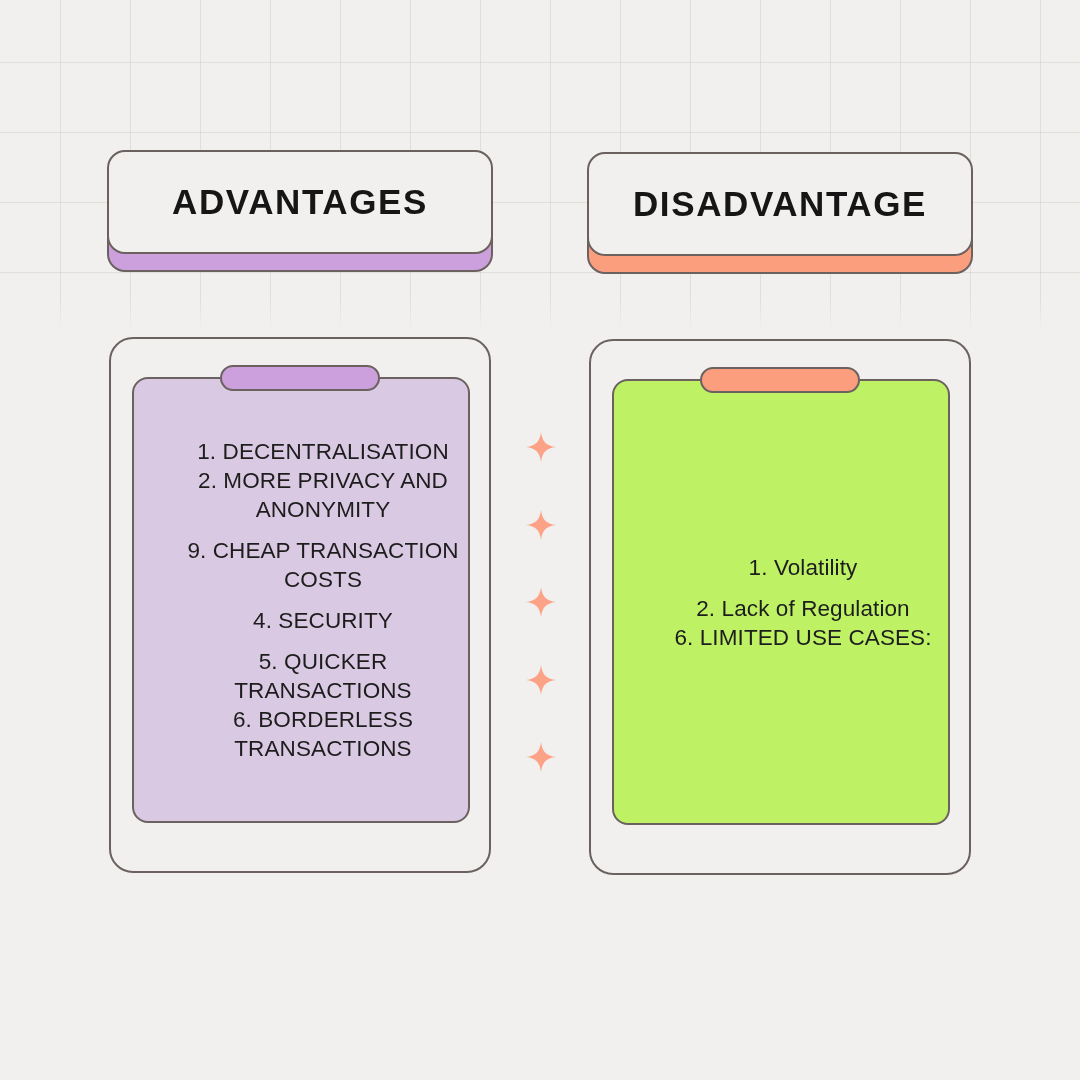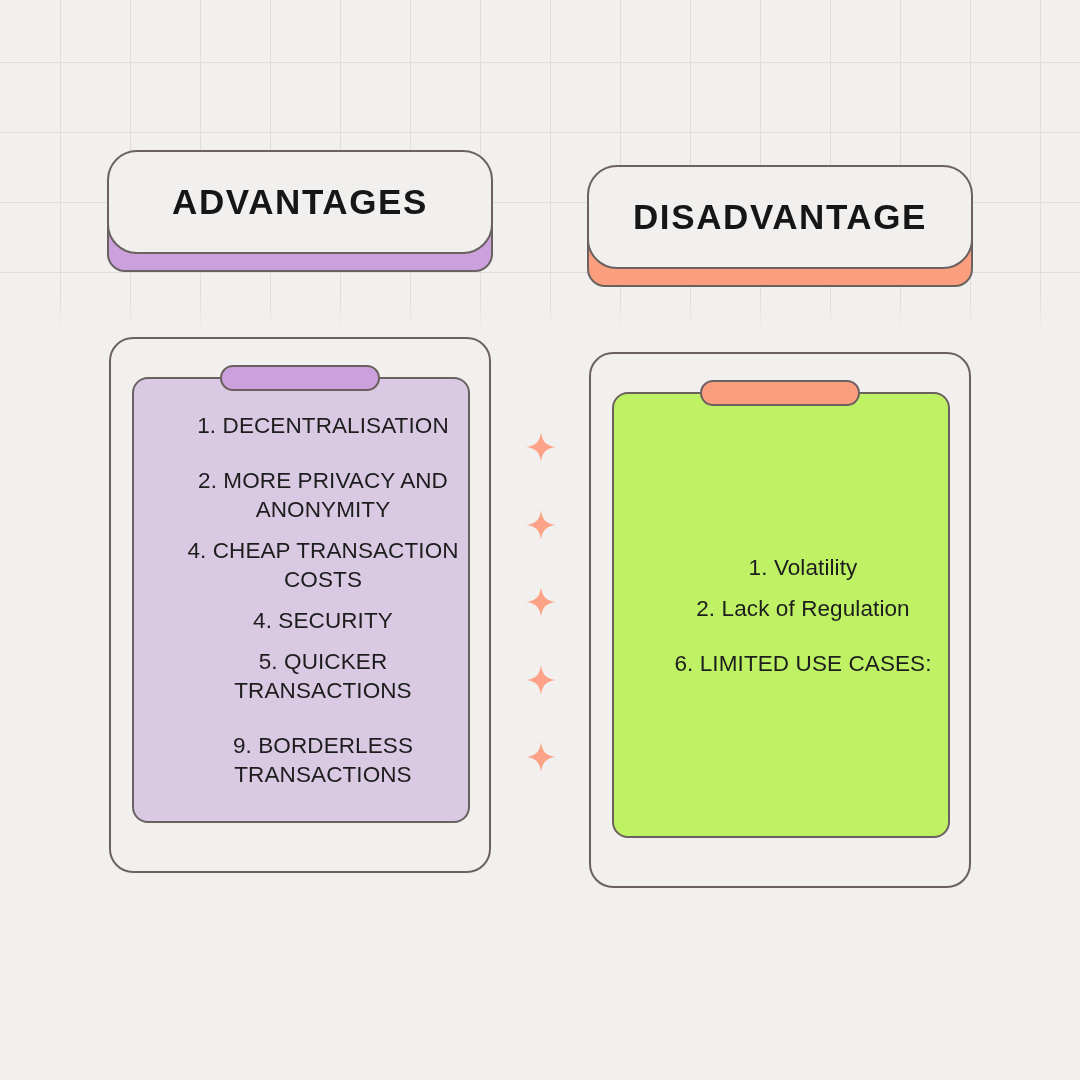--- a/index.html
+++ b/index.html
@@ -37,21 +37,21 @@
     mask-image: linear-gradient(to bottom, #000 0px, #000 300px, rgba(0,0,0,0) 330px);
     pointer-events: none;
   }
 
   
   .column {
     position: absolute;
     width: 386px;
   }
   #column-advantages { left: 107px; top: 150px; }
-  #column-disadvantages { left: 587px; top: 165px; text-decoration: underline; }
+  #column-disadvantages { left: 587px; top: 152px; text-decoration: underline; }
 
   
   .header-card {
     position: relative;
     height: 122px;
   }
   .header-accent {
     position: absolute;
     left: 0;
     top: 18px;
@@ -63,21 +63,21 @@
   }
   .header-face {
     position: absolute;
     left: 0;
     top: 0;
     width: 386px;
     height: 104px;
     box-sizing: border-box;
     background: #f1f0ee;
     border: 2.5px solid #6b6260;
-    border-radius: 30px;
+    border-radius: 18px;
     display: flex;
     align-items: center;
     justify-content: center;
   }
   .header-title {
     font-size: 35px;
     font-weight: 700;
     letter-spacing: 1.6px;
     color: #161616;
     text-align: center;
@@ -131,21 +131,21 @@
     box-sizing: border-box;
     text-align: center;
     color: #1d1d1d;
   }
   .list-line {
     font-size: 22.5px;
     line-height: 29px;
     letter-spacing: 0.1px;
     white-space: pre-line;
   }
-  .list-line.gap-before { margin-top: 26px; }
+  .list-line.gap-before { }
   .list-line.gap-small { margin-top: 12px; }
 
   
   #column-advantages .header-accent { background: #cba0dc; }
   #column-advantages .clip-inner { background: #d9c9e2; }
   #column-advantages .clip-tab { background: #cba0dc; }
 
   
   #column-disadvantages .header-accent { background: #fa9e7e; }
   #column-disadvantages .clip-inner { background: #bef264; }
@@ -181,25 +181,25 @@
       </div>
     </div>
 
     <div class="clipboard">
       <div class="clip-tab"></div>
       <div class="clip-inner">
         <div class="list-body">
           <div class="list-line">1. DECENTRALISATION</div>
           <div class="list-line gap-before">2. MORE PRIVACY AND
 ANONYMITY</div>
-          <div class="list-line gap-small">4. CHEAP TRANSACTION
+          <div class="list-line gap-small">9. CHEAP TRANSACTION
 COSTS</div>
           <div class="list-line gap-small">4. SECURITY</div>
           <div class="list-line gap-small">5. QUICKER TRANSACTIONS</div>
-          <div class="list-line gap-before">9. BORDERLESS
+          <div class="list-line gap-before">6. BORDERLESS
 TRANSACTIONS</div>
         </div>
       </div>
     </div>
 
   </div>
 
   <div class="column" id="column-disadvantages">
 
     <div class="header-card">

